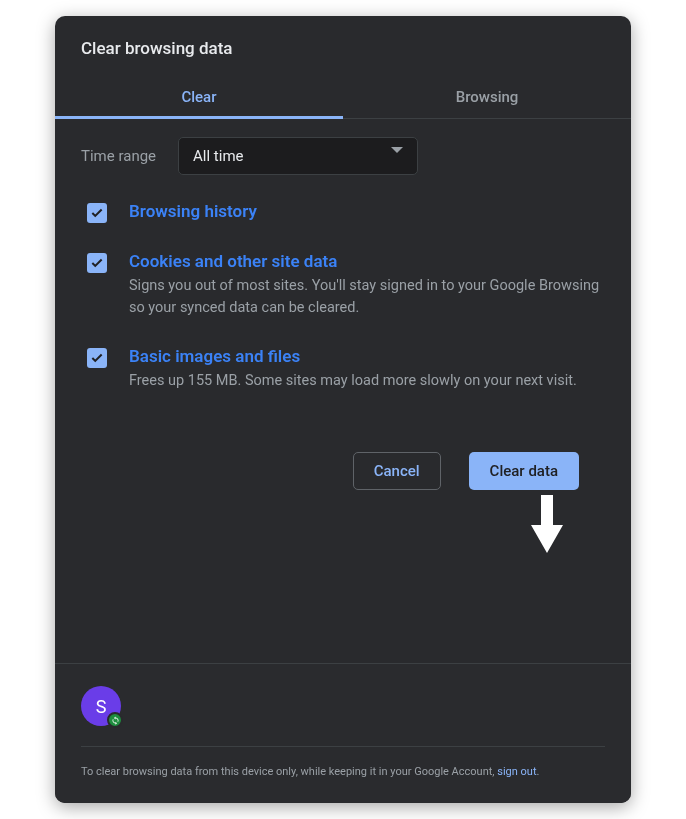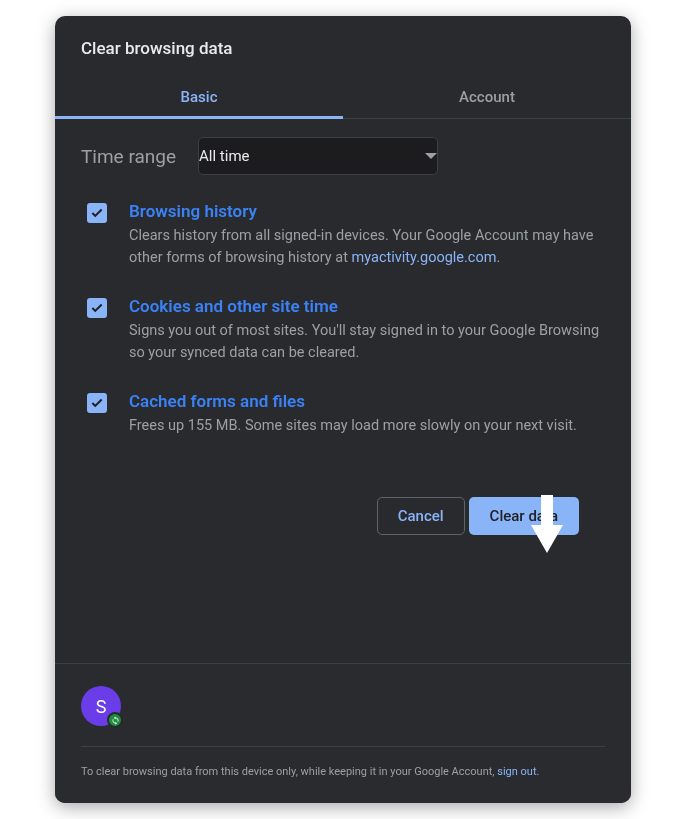--- a/index.html
+++ b/index.html
@@ -14,40 +14,40 @@
     .tab {
       flex:1; text-align:center; padding:12px 0; font-size:15px; font-weight:500;
       color:#9aa0a6; cursor:pointer; position:relative;
     }
     .tab.active { color:#8ab4f8; }
     .tab.active::after {
       content:""; position:absolute; left:0; right:0; bottom:-1px; height:3px; background:#8ab4f8;
     }
     .body { padding:18px 26px 0; flex:1; }
     .timerange-row { display:flex; align-items:center; gap:22px; margin-bottom:26px; }
-    .label { color:#9aa0a6; font-size:19px; }
+    .label { color:#9aa0a6; font-size:15px; }
     .select {
       background:#1c1c1e; border:1px solid #3c4043; border-radius:5px;
-      padding:9px 0; display:flex; align-items:center; gap:120px; cursor:pointer;
+      padding:9px 14px; display:flex; gap:120px; cursor:pointer;
       color:#e8eaed; font-size:15px; min-width:240px; justify-content:space-between;
     }
     .chevron { width:0; height:0; border-left:6px solid transparent; border-right:6px solid transparent; border-top:6px solid #9aa0a6; }
     .option { display:flex; gap:22px; margin-bottom:26px; padding-left:6px; }
     .checkbox {
       width:20px; height:20px; min-width:20px; background:#8ab4f8; border-radius:3px;
       display:flex; align-items:center; justify-content:center; margin-top:2px; cursor:pointer;
     }
     .checkbox svg { width:14px; height:14px; }
     .opt-title { font-weight:600; font-size:17px; margin-bottom:4px; color:#3b82f6; }
     .opt-desc { font-size:14.5px; color:#9aa0a6; line-height:1.55; }
     .opt-desc a { color:#8ab4f8; text-decoration:none; }
     .arrow {
       position:absolute; right:64px; bottom:250px; width:40px; height:58px;
     }
-    .buttons { display:flex; justify-content:flex-end; gap:4px; padding:0 26px 22px; margin-top:60px;}
+    .buttons { display:flex; justify-content:flex-end; gap:28px; padding:0 26px 22px; margin-top:60px;}
     .btn {
       padding:9px 20px; border-radius:5px; font-size:15px; font-weight:500; cursor:pointer; border:1px solid transparent;
     }
     .btn-cancel { background:transparent; border:1px solid #5f6368; color:#8ab4f8; }
     .btn-primary { background:#8ab4f8; color:#202124; }
     .footer { border-top:1px solid #3c4043; padding:22px 26px; background:#2a2b2e; }
     .avatar-row { display:flex; align-items:center; margin-bottom:20px; }
     .avatar {
       width:40px; height:40px; border-radius:50%; background:#6a3de8;
       display:flex; align-items:center; justify-content:center; color:#fff; font-size:18px; position:relative;
@@ -63,24 +63,24 @@
   </style>
 </head>
 <body>
 
 <div class="dialog">
 
   <div class="title">Clear browsing data</div>
 
   <div class="tabs">
     <div class="tab active">
-      <span>Basic</span>
+      <span>Clear</span>
     </div>
     <div class="tab">
-      <span>Account</span>
+      <span>Browsing</span>
     </div>
   </div>
 
   <div class="body">
 
     <div class="timerange-row">
       <span class="label">Time range</span>
       <div class="select">
         <span>All time</span>
         <span class="chevron"></span>
@@ -88,46 +88,43 @@
     </div>
 
     <div class="option">
       <div class="checkbox">
         <svg viewBox="0 0 24 24">
             <path fill="none" stroke="#202124" stroke-width="3.5" d="M4 12l5 5L20 6"></path>
           </svg>
       </div>
       <div>
         <div class="opt-title">Browsing history</div>
-        <div class="opt-desc">
-          <span>Clears history from all signed-in devices. Your Google Account may have other forms of browsing history at </span><a href="#">myactivity.google.com</a><span>.</span>
-        </div>
       </div>
     </div>
 
     <div class="option">
       <div class="checkbox">
         <svg viewBox="0 0 24 24">
             <path fill="none" stroke="#202124" stroke-width="3.5" d="M4 12l5 5L20 6"></path>
           </svg>
       </div>
       <div>
-        <div class="opt-title">Cookies and other site time</div>
+        <div class="opt-title">Cookies and other site data</div>
         <div class="opt-desc">Signs you out of most sites. You'll stay signed in to your Google Browsing so your synced data can be cleared.</div>
       </div>
     </div>
 
     <div class="option">
       <div class="checkbox">
         <svg viewBox="0 0 24 24">
             <path fill="none" stroke="#202124" stroke-width="3.5" d="M4 12l5 5L20 6"></path>
           </svg>
       </div>
       <div>
-        <div class="opt-title">Cached forms and files</div>
+        <div class="opt-title">Basic images and files</div>
         <div class="opt-desc">Frees up 155 MB. Some sites may load more slowly on your next visit.</div>
       </div>
     </div>
 
     <svg class="arrow" viewBox="0 0 40 58">
       <path d="M14 0 h12 v30 h10 L20 58 L4 30 h10 Z" fill="#ffffff"></path>
     </svg>
 
     <div class="buttons">
       <button class="btn btn-cancel">Cancel</button>

